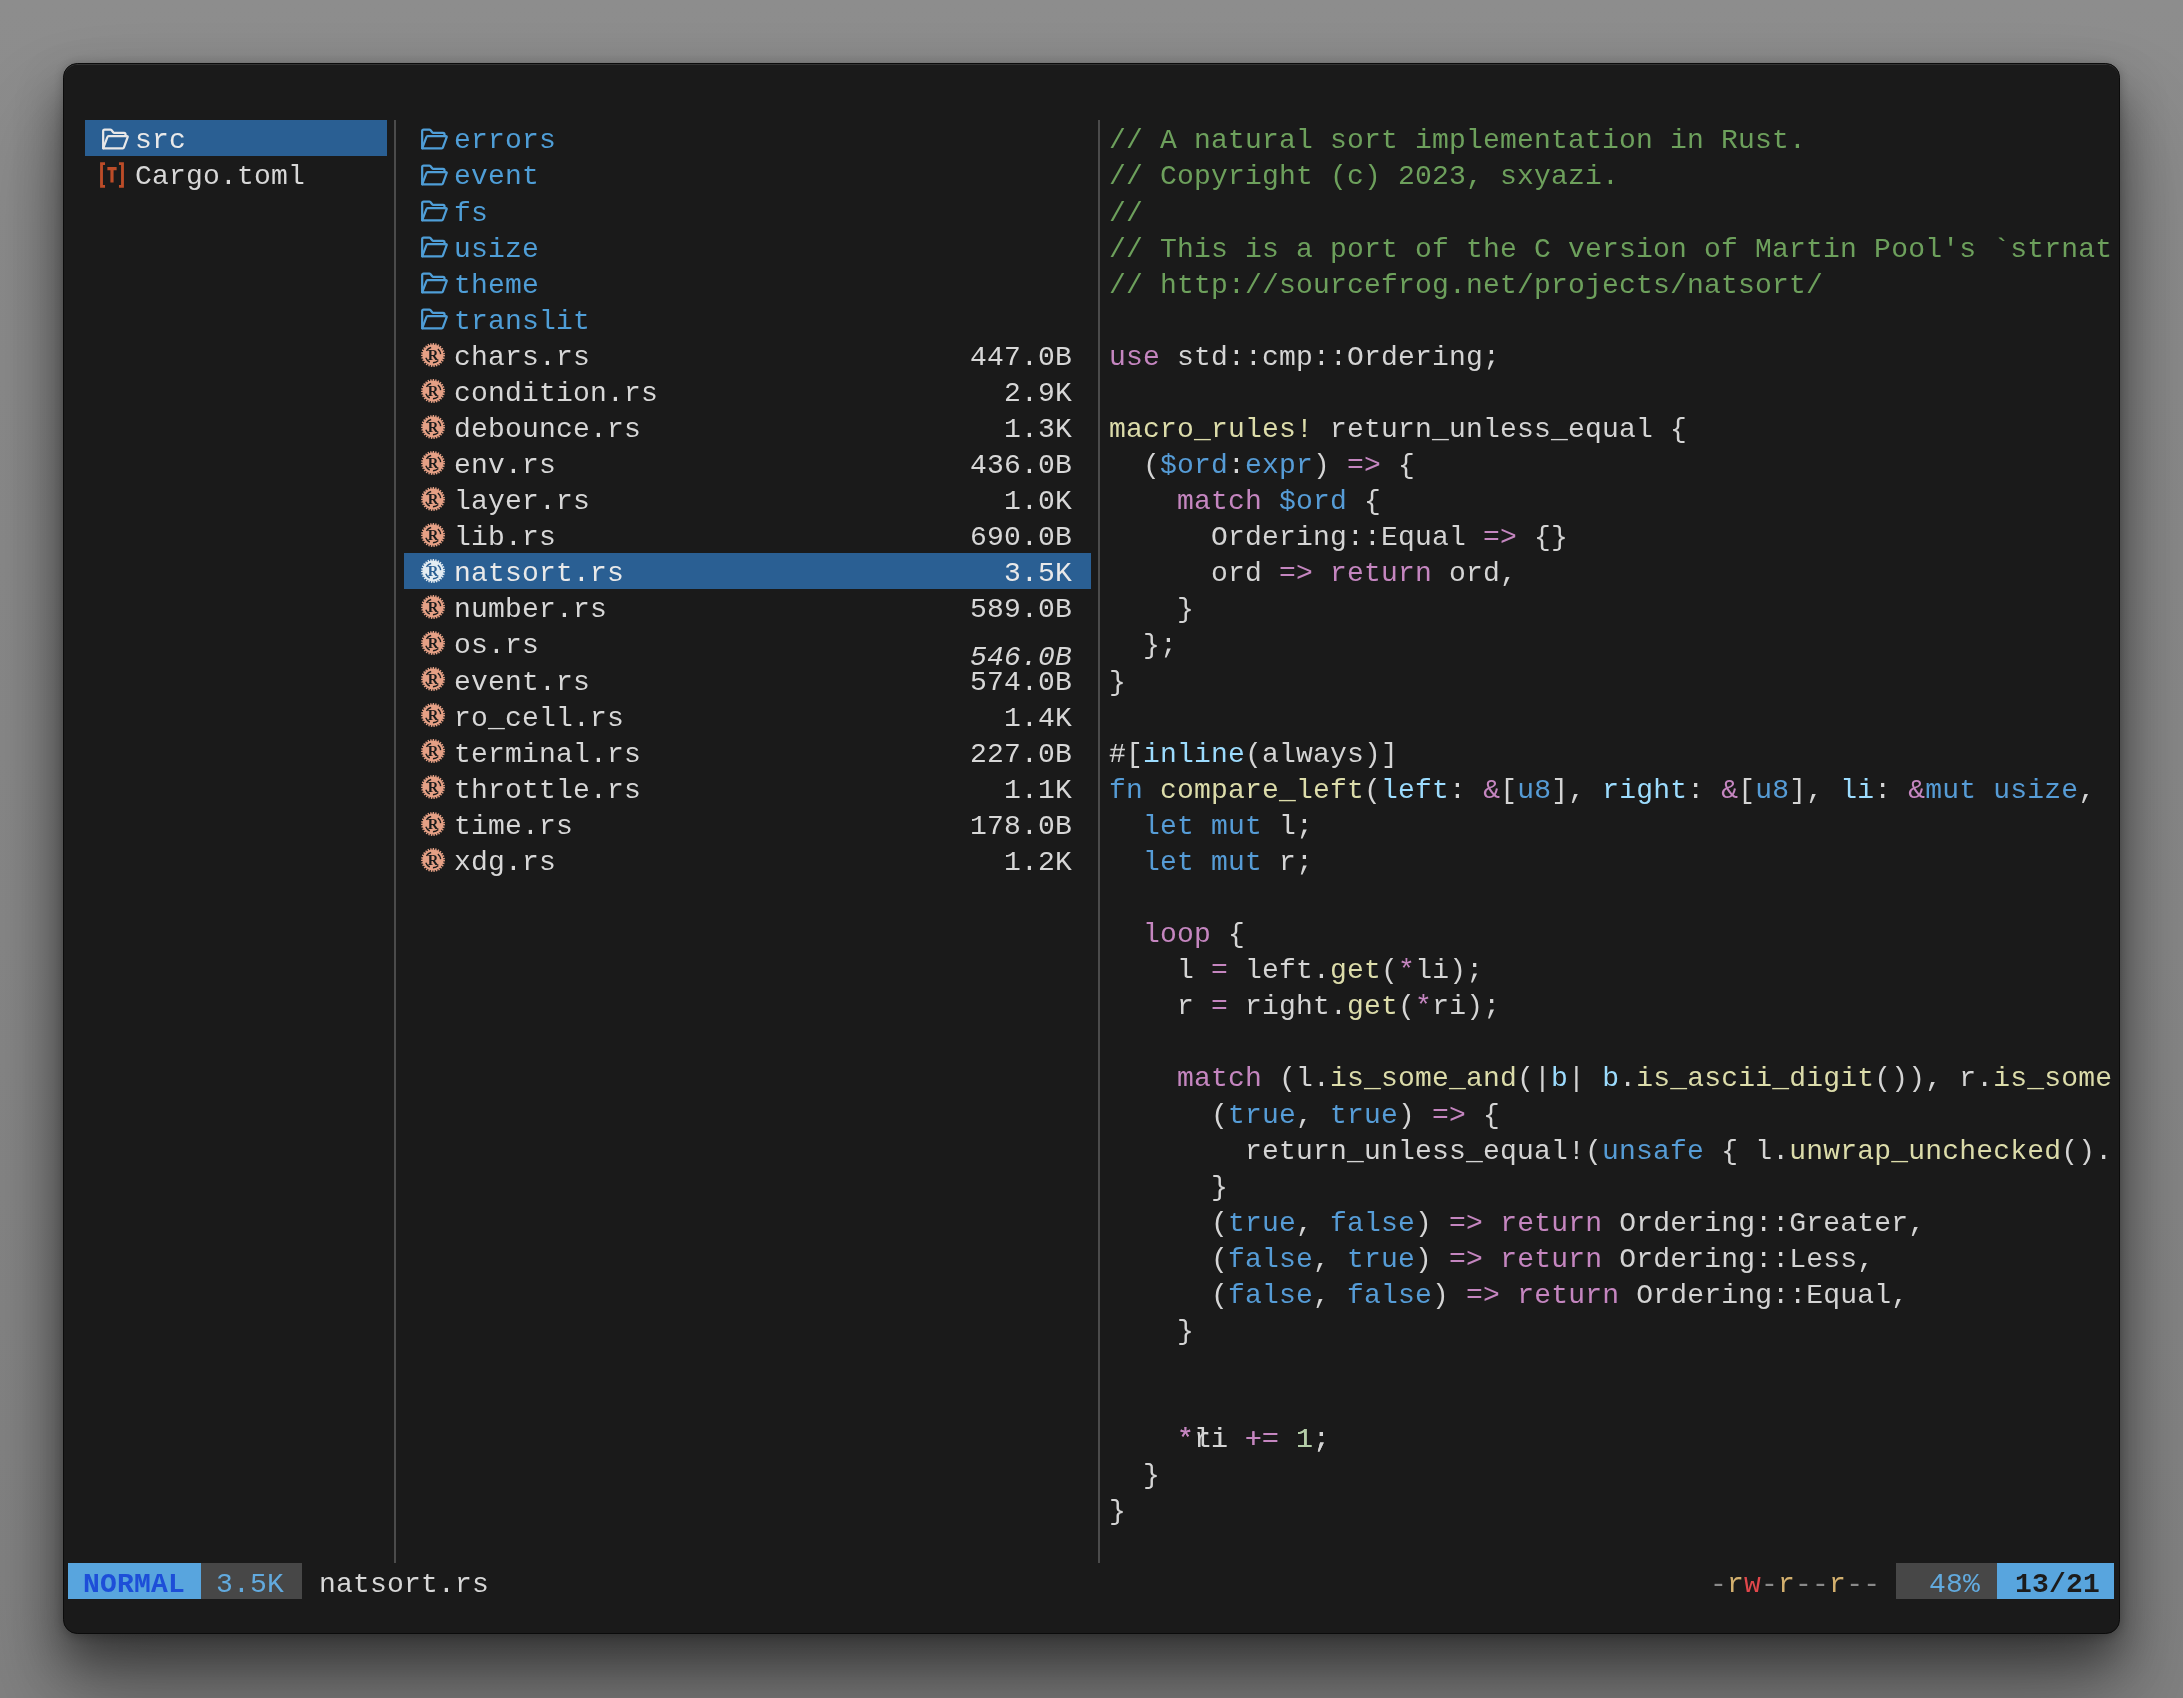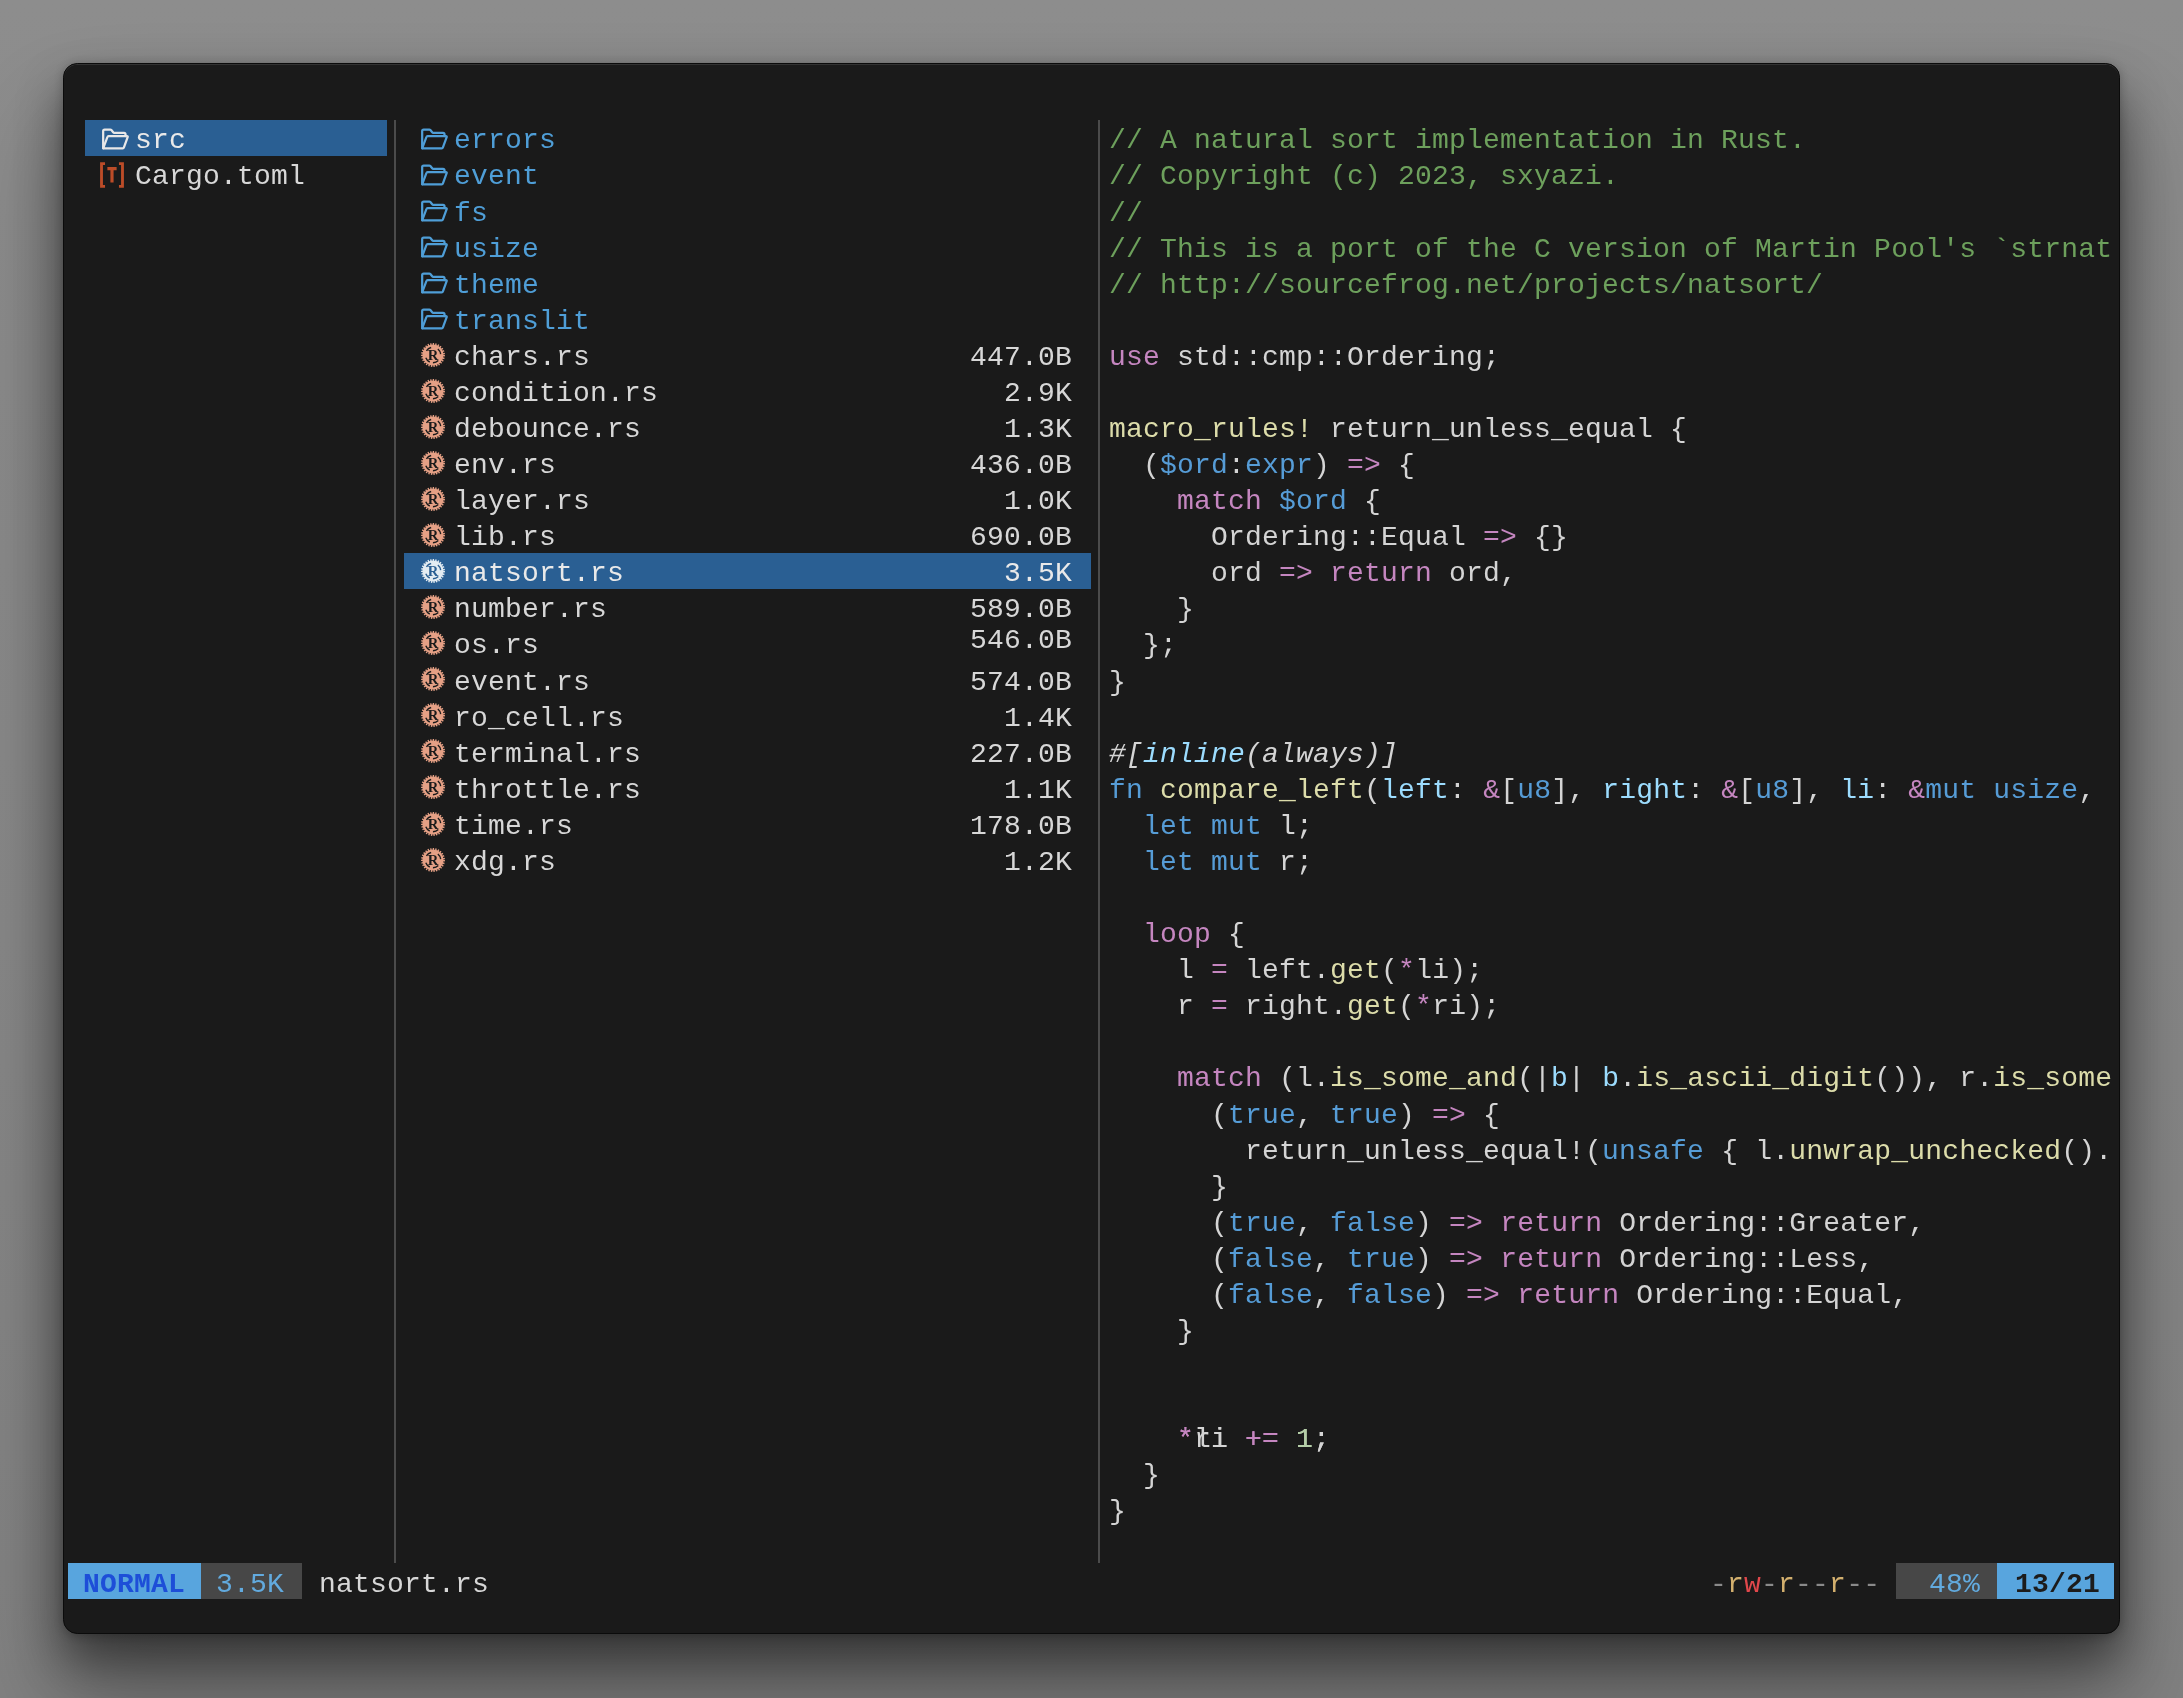--- a/index.html
+++ b/index.html
@@ -126,21 +126,21 @@
   </svg>
 <div class="t" style="left:454px;top:592px;"><span class="fg">number.rs</span></div>
 <div class="t" style="left:970px;top:592px;"><span class="fg">589.0B</span></div>
 <svg style="position:absolute;left:420px;top:630px" width="26" height="26" viewBox="0 0 31 31">
     <circle cx="15.5" cy="15.5" r="12.6" fill="#e5a085"></circle>
     <circle cx="15.5" cy="15.5" r="13.1" fill="none" stroke="#e5a085" stroke-width="2.3" stroke-dasharray="1.6 1.45"></circle>
     <circle cx="15.5" cy="15.5" r="9.2" fill="none" stroke="#1a1a1a" stroke-width="1.7" stroke-dasharray="7 8.5" transform="rotate(115 15.5 15.5)"></circle>
     <text x="15.7" y="21.8" text-anchor="middle" font-family="Liberation Serif" font-weight="bold" font-size="17.5" fill="#1a1a1a">R</text>
   </svg>
 <div class="t" style="left:454px;top:628px;"><span class="fg">os.rs</span></div>
-<div class="t" style="left:970px;top:623px;"><span class="fg">546.0B</span></div>
+<div class="t" style="left:970px;top:640px;font-style:italic;"><span class="fg">546.0B</span></div>
 <svg style="position:absolute;left:420px;top:666px" width="26" height="26" viewBox="0 0 31 31">
     <circle cx="15.5" cy="15.5" r="12.6" fill="#e5a085"></circle>
     <circle cx="15.5" cy="15.5" r="13.1" fill="none" stroke="#e5a085" stroke-width="2.3" stroke-dasharray="1.6 1.45"></circle>
     <circle cx="15.5" cy="15.5" r="9.2" fill="none" stroke="#1a1a1a" stroke-width="1.7" stroke-dasharray="7 8.5" transform="rotate(115 15.5 15.5)"></circle>
     <text x="15.7" y="21.8" text-anchor="middle" font-family="Liberation Serif" font-weight="bold" font-size="17.5" fill="#1a1a1a">R</text>
   </svg>
 <div class="t" style="left:454px;top:665px;"><span class="fg">event.rs</span></div>
 <div class="t" style="left:970px;top:665px;"><span class="fg">574.0B</span></div>
 <svg style="position:absolute;left:420px;top:702px" width="26" height="26" viewBox="0 0 31 31">
     <circle cx="15.5" cy="15.5" r="12.6" fill="#e5a085"></circle>
@@ -189,21 +189,21 @@
 <div class="t" style="left:1109px;top:268px;"><span class="c">//&nbsp;http://sourcefrog.net/projects/natsort/</span></div>
 <div class="t" style="left:1109px;top:340px;"><span class="p">use</span><span class="w">&nbsp;std::cmp::Ordering;</span></div>
 <div class="t" style="left:1109px;top:412px;"><span class="f">macro_rules!</span><span class="w">&nbsp;return_unless_equal&nbsp;{</span></div>
 <div class="t" style="left:1109px;top:448px;"><span class="w">&nbsp;&nbsp;(</span><span class="k">$ord</span><span class="w">:</span><span class="k">expr</span><span class="w">)&nbsp;</span><span class="p">=&gt;</span><span class="w">&nbsp;{</span></div>
 <div class="t" style="left:1109px;top:484px;"><span class="w">&nbsp;&nbsp;&nbsp;&nbsp;</span><span class="p">match</span><span class="w">&nbsp;</span><span class="k">$ord</span><span class="w">&nbsp;{</span></div>
 <div class="t" style="left:1109px;top:520px;"><span class="w">&nbsp;&nbsp;&nbsp;&nbsp;&nbsp;&nbsp;Ordering::Equal&nbsp;</span><span class="p">=&gt;</span><span class="w">&nbsp;{}</span></div>
 <div class="t" style="left:1109px;top:556px;"><span class="w">&nbsp;&nbsp;&nbsp;&nbsp;&nbsp;&nbsp;ord&nbsp;</span><span class="p">=&gt;</span><span class="w">&nbsp;</span><span class="p">return</span><span class="w">&nbsp;ord,</span></div>
 <div class="t" style="left:1109px;top:592px;"><span class="w">&nbsp;&nbsp;&nbsp;&nbsp;}</span></div>
 <div class="t" style="left:1109px;top:628px;"><span class="w">&nbsp;&nbsp;};</span></div>
 <div class="t" style="left:1109px;top:665px;"><span class="w">}</span></div>
-<div class="t" style="left:1109px;top:737px;font-style:italic;"><span class="w">#[</span><span class="v">inline</span><span class="w">(always)]</span></div>
+<div class="t" style="left:1109px;top:737px;"><span class="w">#[</span><span class="v">inline</span><span class="w">(always)]</span></div>
 <div class="t" style="left:1109px;top:773px;"><span class="k">fn</span><span class="w">&nbsp;</span><span class="f">compare_left</span><span class="w">(</span><span class="v">left</span><span class="w">:&nbsp;</span><span class="p">&amp;</span><span class="w">[</span><span class="k">u8</span><span class="w">],&nbsp;</span><span class="v">right</span><span class="w">:&nbsp;</span><span class="p">&amp;</span><span class="w">[</span><span class="k">u8</span><span class="w">],&nbsp;</span><span class="v">li</span><span class="w">:&nbsp;</span><span class="p">&amp;</span><span class="k">mut</span><span class="w">&nbsp;</span><span class="k">usize</span><span class="w">,</span></div>
 <div class="t" style="left:1109px;top:809px;"><span class="w">&nbsp;&nbsp;</span><span class="k">let</span><span class="w">&nbsp;</span><span class="k">mut</span><span class="w">&nbsp;l;</span></div>
 <div class="t" style="left:1109px;top:845px;"><span class="w">&nbsp;&nbsp;</span><span class="k">let</span><span class="w">&nbsp;</span><span class="k">mut</span><span class="w">&nbsp;r;</span></div>
 <div class="t" style="left:1109px;top:917px;"><span class="w">&nbsp;&nbsp;</span><span class="p">loop</span><span class="w">&nbsp;{</span></div>
 <div class="t" style="left:1109px;top:953px;"><span class="w">&nbsp;&nbsp;&nbsp;&nbsp;l&nbsp;</span><span class="p">=</span><span class="w">&nbsp;left.</span><span class="f">get</span><span class="w">(</span><span class="p">*</span><span class="w">li);</span></div>
 <div class="t" style="left:1109px;top:989px;"><span class="w">&nbsp;&nbsp;&nbsp;&nbsp;r&nbsp;</span><span class="p">=</span><span class="w">&nbsp;right.</span><span class="f">get</span><span class="w">(</span><span class="p">*</span><span class="w">ri);</span></div>
 <div class="t" style="left:1109px;top:1061px;"><span class="w">&nbsp;&nbsp;&nbsp;&nbsp;</span><span class="p">match</span><span class="w">&nbsp;(l.</span><span class="f">is_some_and</span><span class="w">(|</span><span class="v">b</span><span class="w">|&nbsp;</span><span class="v">b</span><span class="w">.</span><span class="f">is_ascii_digit</span><span class="w">()),&nbsp;r.</span><span class="f">is_some</span></div>
 <div class="t" style="left:1109px;top:1098px;"><span class="w">&nbsp;&nbsp;&nbsp;&nbsp;&nbsp;&nbsp;(</span><span class="k">true</span><span class="w">,&nbsp;</span><span class="k">true</span><span class="w">)&nbsp;</span><span class="p">=&gt;</span><span class="w">&nbsp;{</span></div>
 <div class="t" style="left:1109px;top:1134px;"><span class="w">&nbsp;&nbsp;&nbsp;&nbsp;&nbsp;&nbsp;&nbsp;&nbsp;return_unless_equal!(</span><span class="k">unsafe</span><span class="w">&nbsp;{&nbsp;l.</span><span class="f">unwrap_unchecked</span><span class="w">().</span></div>
 <div class="t" style="left:1109px;top:1170px;"><span class="w">&nbsp;&nbsp;&nbsp;&nbsp;&nbsp;&nbsp;}</span></div>

